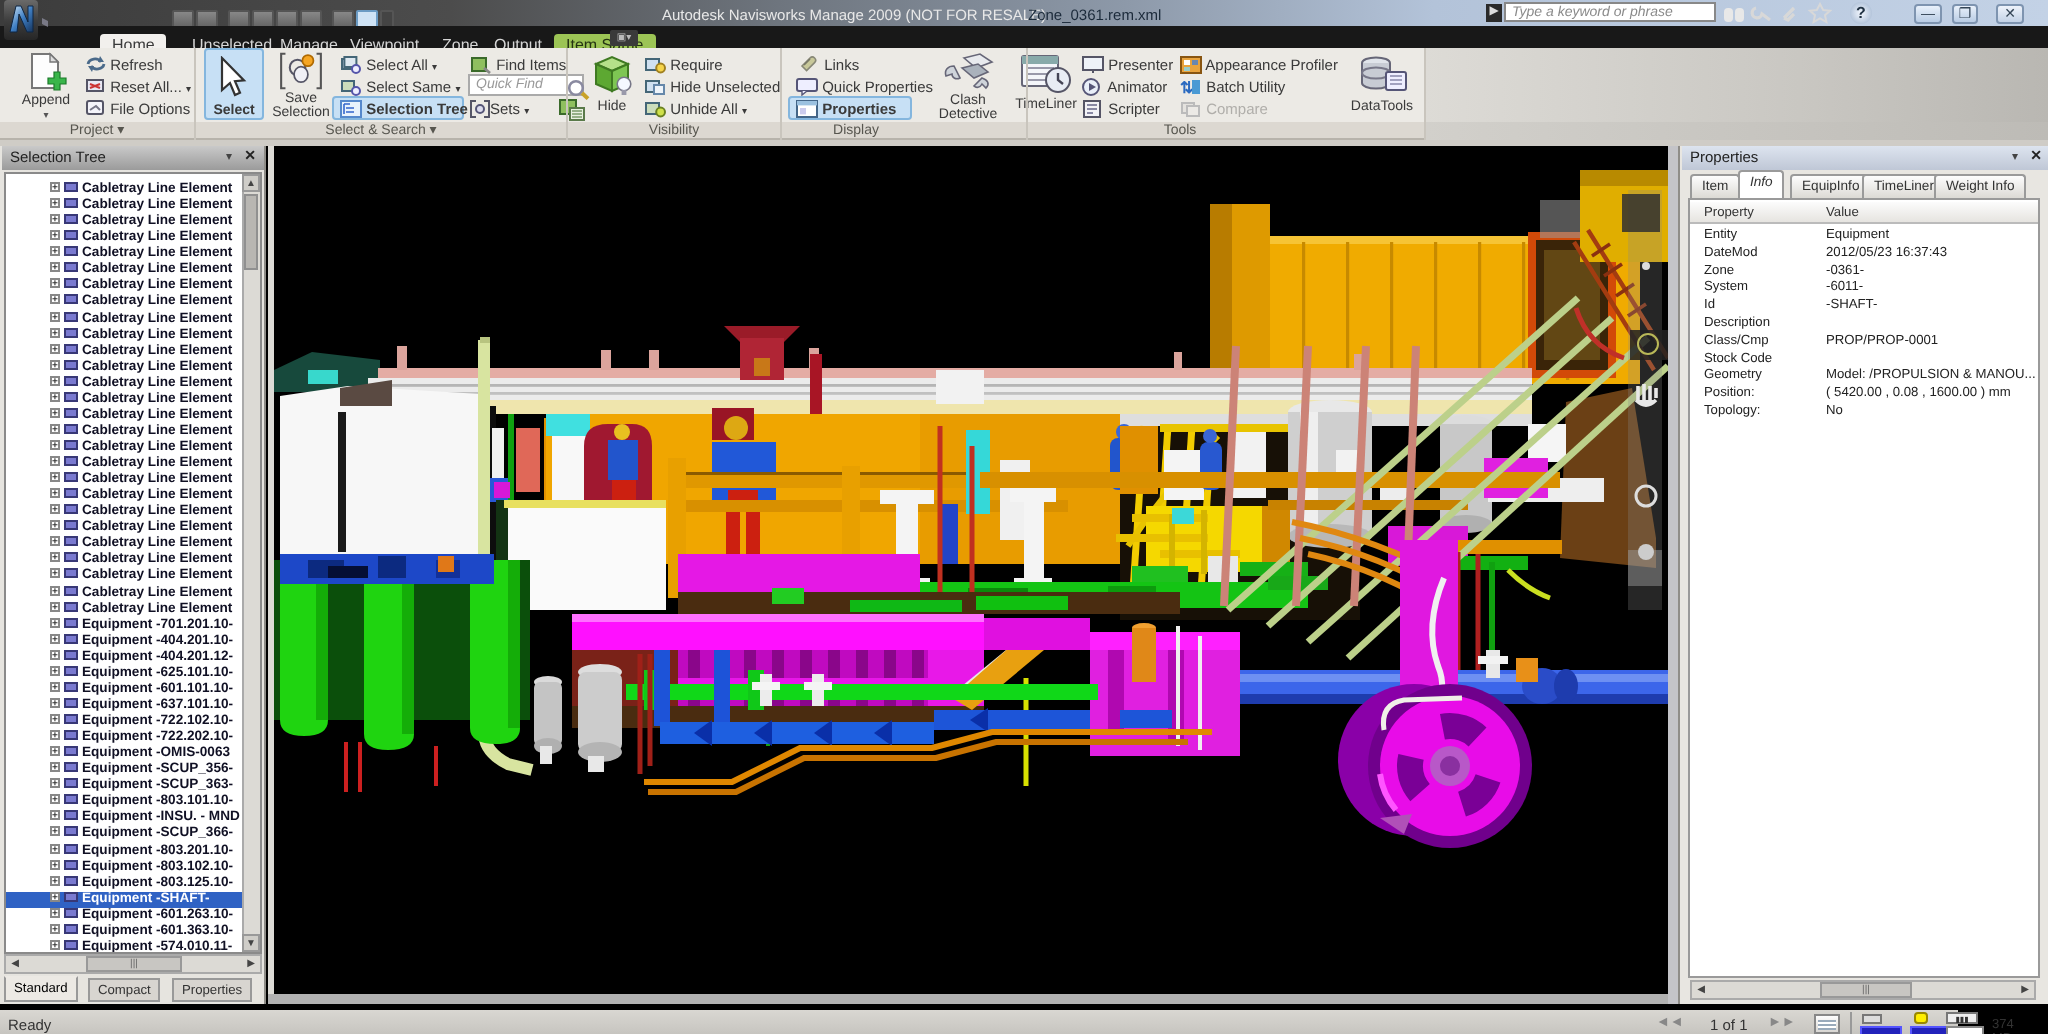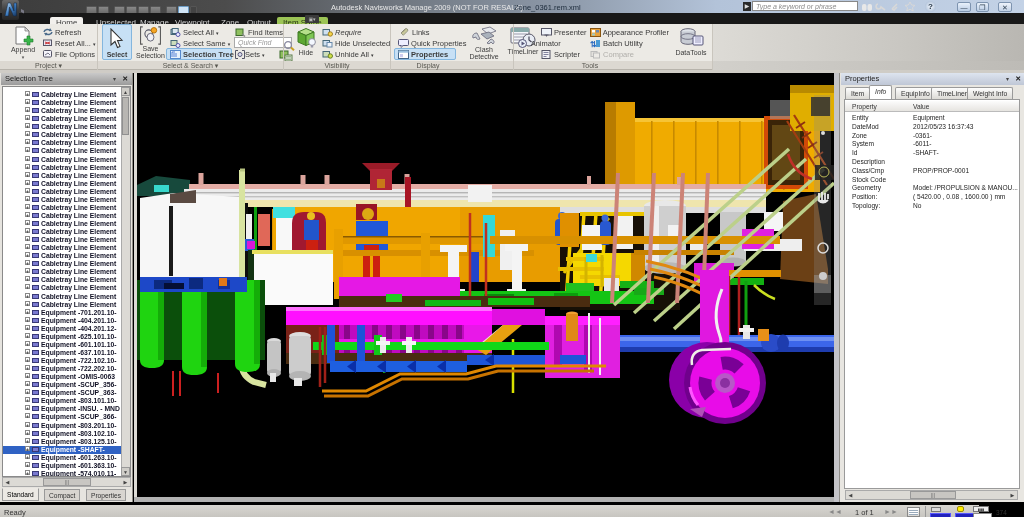--- a/index.html
+++ b/index.html
@@ -165,21 +165,21 @@
   <div class="bigbtn" style="left:293px;top:3px;width:26px;">
     <svg width="22" height="22" viewBox="0 0 22 22">
         <path d="M3 5 L11 1.5 L19 5 L11 8.5 Z" fill="#b5e08a" stroke="#3f7a22"></path>
         <path d="M3 5 V15 L11 18.5 V8.5 Z" fill="#5da832" stroke="#3f7a22"></path>
         <path d="M19 5 V15 L11 18.5 V8.5 Z" fill="#7ec653" stroke="#3f7a22"></path>
         <circle cx="17" cy="15" r="3.4" fill="#f4f8ff" stroke="#778" stroke-width="0.8"></circle>
         <rect x="15.8" y="18" width="2.4" height="2.5" fill="#99a"></rect>
       </svg>
     <div style="margin-top:-2px;">Hide</div>
   </div>
-  <div class="rtext" style="left:322px;top:4px;font-style:italic;"><svg width="11" height="9" viewBox="0 0 11 9" style="vertical-align:-2px;">
+  <div class="rtext" style="left:322px;top:4px;"><svg width="11" height="9" viewBox="0 0 11 9" style="vertical-align:-2px;">
         <rect x="1" y="1.5" width="6.5" height="5.5" fill="#cfe0f0" stroke="#467"></rect>
         <circle cx="8.3" cy="6" r="2.2" fill="#f6d44a" stroke="#a08020"></circle>
       </svg> Require</div>
   <div class="rtext" style="left:322px;top:15px;"><svg width="11" height="9" viewBox="0 0 11 9" style="vertical-align:-2px;">
         <rect x="1" y="1.5" width="6.5" height="5.5" fill="#cfe0f0" stroke="#467"></rect>
         <rect x="5" y="3.5" width="5" height="4.5" fill="#eef4fa" stroke="#68a"></rect>
       </svg> Hide Unselected</div>
   <div class="rtext" style="left:322px;top:26px;"><svg width="11" height="9" viewBox="0 0 11 9" style="vertical-align:-2px;">
         <rect x="1" y="1.5" width="6.5" height="5.5" fill="#cdb" stroke="#467"></rect>
         <circle cx="8.3" cy="6" r="2.2" fill="#cfe04a" stroke="#6a8020"></circle>
@@ -216,21 +216,21 @@
         <path d="M3 8 h14 M3 11 h14 M3 14 h10" stroke="#99a" stroke-width="1"></path>
         <circle cx="19" cy="14" r="6" fill="#e8ecf4" stroke="#556"></circle>
         <path d="M19 10.5 v3.5 l2.5 2" stroke="#445" stroke-width="1.2" fill="none"></path>
       </svg>
     <div style="margin-top:-2px;">TimeLiner</div>
   </div>
   <div class="rtext" style="left:541px;top:4px;"><svg width="11" height="9" viewBox="0 0 11 9" style="vertical-align:-2px;">
         <rect x="0.5" y="0.5" width="10" height="6.5" fill="#eef2f8" stroke="#556"></rect>
         <path d="M3.5 7 h4 M5.5 7 v1.5" stroke="#556"></path>
       </svg> Presenter</div>
-  <div class="rtext" style="left:518px;top:15px;"><svg width="11" height="9" viewBox="0 0 11 9" style="vertical-align:-2px;">
+  <div class="rtext" style="left:541px;top:15px;"><svg width="11" height="9" viewBox="0 0 11 9" style="vertical-align:-2px;">
         <circle cx="4.5" cy="4.5" r="4" fill="#e8eef8" stroke="#557"></circle>
         <path d="M3.5 2.5 l3.5 2 -3.5 2z" fill="#557"></path>
       </svg> Animator</div>
   <div class="rtext" style="left:541px;top:26px;"><svg width="11" height="9" viewBox="0 0 11 9" style="vertical-align:-2px;">
         <rect x="1" y="0.5" width="8" height="8" fill="#f2f2f6" stroke="#556"></rect>
         <path d="M2.5 2.5 h5 M2.5 4.5 h5 M2.5 6.5 h3" stroke="#668" stroke-width="0.8"></path>
       </svg> Scripter</div>
   <div class="rtext" style="left:590px;top:4px;"><svg width="11" height="9" viewBox="0 0 11 9" style="vertical-align:-2px;">
         <rect x="0.5" y="0.5" width="10" height="8" fill="#e8a33d" stroke="#885511"></rect>
         <rect x="2" y="2" width="3" height="2.5" fill="#fff"></rect>

